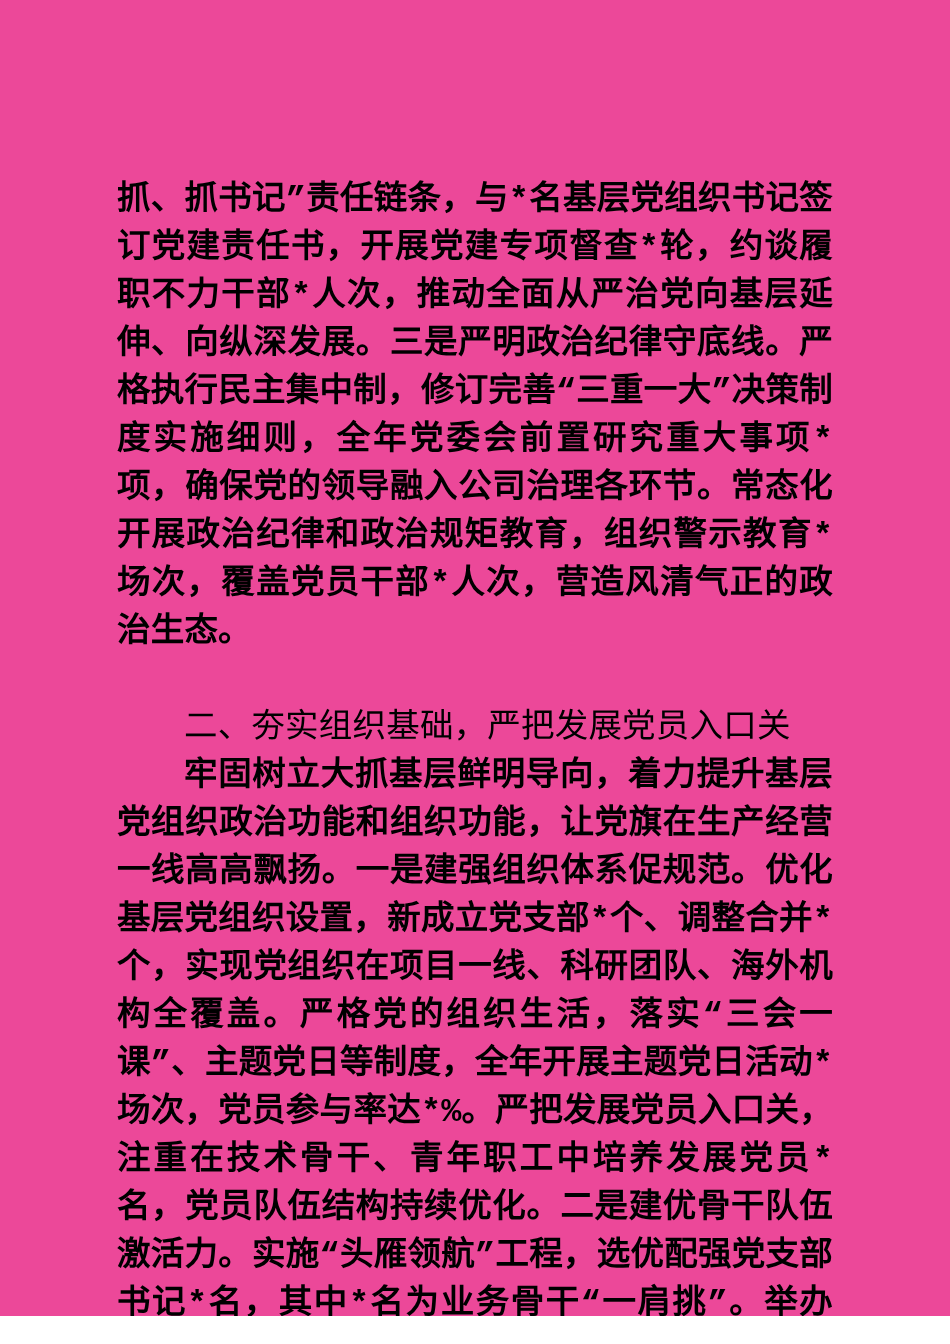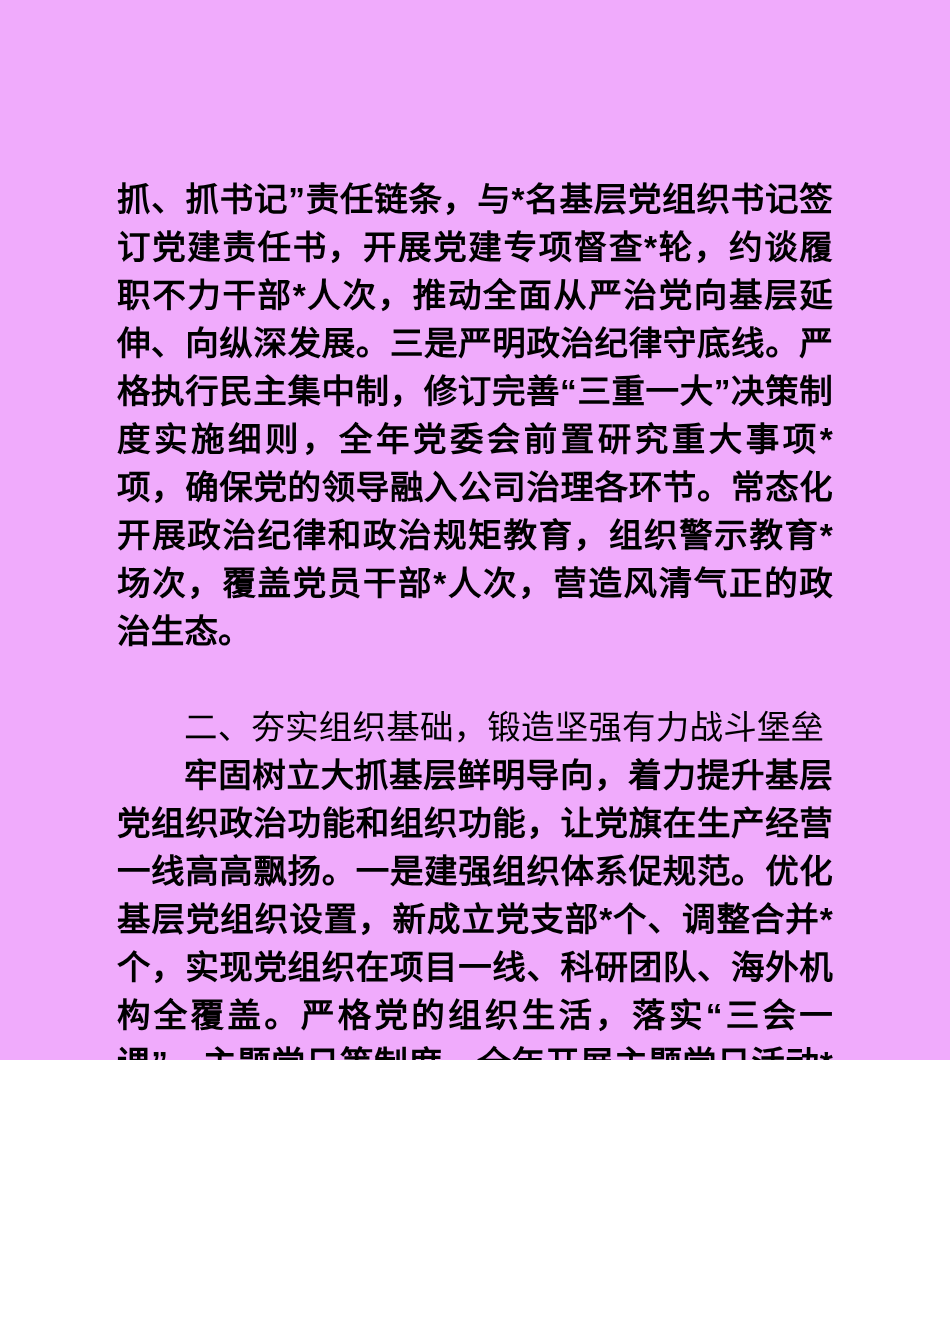--- a/index.html
+++ b/index.html
@@ -6,24 +6,25 @@
     margin: 0;
     padding: 0;
     background: #ffffff;
   }
   body {
     font-family: "Liberation Sans", "DejaVu Sans", sans-serif;
   }
   .page {
     position: relative;
     width: 950px;
-    height: 1060px;
-    background: #f0abfc;
+    height: 1316px;
+    background: #ec4899;
     overflow: hidden;
     box-sizing: border-box;
+    font-family: Liberation Mono, monospace;
   }
   .content {
     position: absolute;
     left: 117px;
     top: 176px;
     width: 716px;
   }
   
   .para {
     margin: 0;
@@ -59,18 +60,18 @@
 </head>
 <body>
 
 <div class="page">
   <div class="content">
 
     <p class="para">抓、抓书记”责任链条，与*名基层党组织书记签订党建责任书，开展党建专项督查*轮，约谈履职不力干部*人次，推动全面从严治党向基层延伸、向纵深发展。三是严明政治纪律守底线。严格执行民主集中制，修订完善“三重一大”决策制度实施细则，全年党委会前置研究重大事项*项，确保党的领导融入公司治理各环节。常态化开展政治纪律和政治规矩教育，组织警示教育*场次，覆盖党员干部*人次，营造风清气正的政治生态。</p>
 
     <div class="gap"></div>
 
-    <p class="heading">二、夯实组织基础，锻造坚强有力战斗堡垒</p>
+    <p class="heading">二、夯实组织基础，严把发展党员入口关</p>
 
     <p class="para indent">牢固树立大抓基层鲜明导向，着力提升基层党组织政治功能和组织功能，让党旗在生产经营一线高高飘扬。一是建强组织体系促规范。优化基层党组织设置，新成立党支部*个、调整合并*个，实现党组织在项目一线、科研团队、海外机构全覆盖。严格党的组织生活，落实“三会一课”、主题党日等制度，全年开展主题党日活动*场次，党员参与率达*%。严把发展党员入口关，注重在技术骨干、青年职工中培养发展党员*名，党员队伍结构持续优化。二是建优骨干队伍激活力。实施“头雁领航”工程，选优配强党支部书记*名，其中*名为业务骨干“一肩挑”。举办基层党务干部培训班*期，培训*人次，提升履职能力。设立党员责任区*个、党员示范岗*个，组建党</p>
 
   </div>
 </div>
 
 </body></html>

